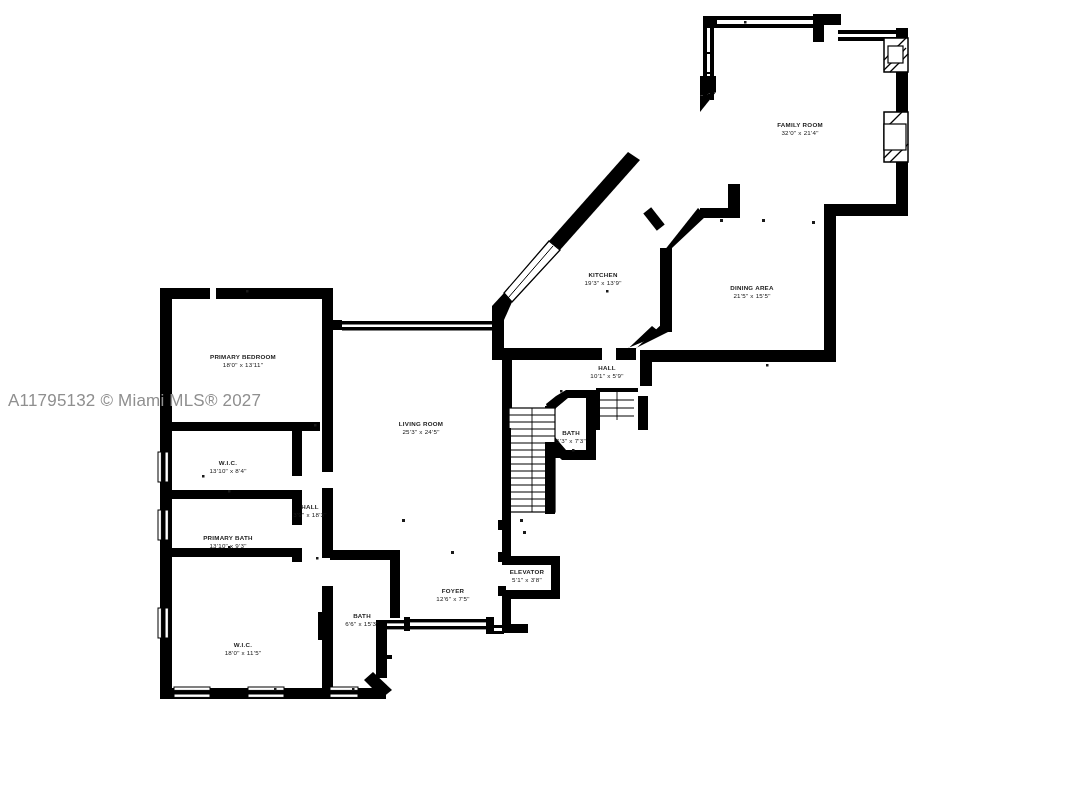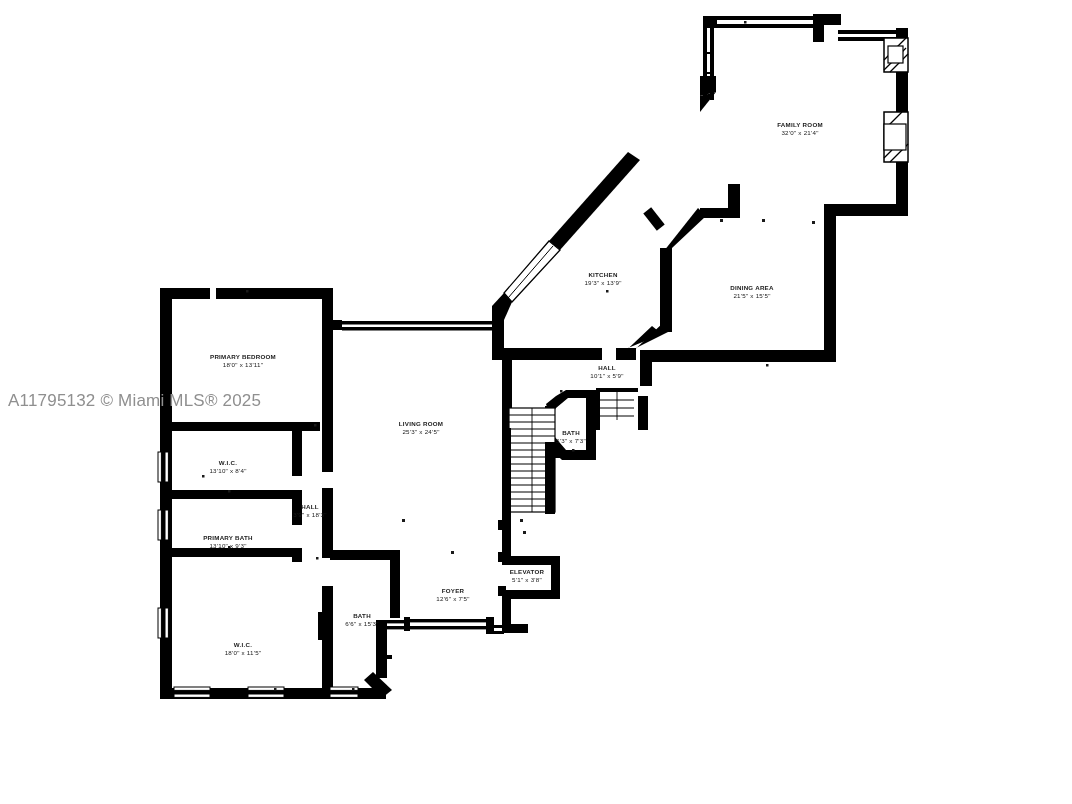--- a/index.html
+++ b/index.html
@@ -345,13 +345,13 @@
     <div class="room-label" style="left: 527px; top: 568px;">
       <span class="rl-name">ELEVATOR</span>
       <span class="rl-dims">5'1" x 3'8"</span>
     </div>
     <div class="room-label" style="left: 362px; top: 612px;">
       <span class="rl-name">BATH</span>
       <span class="rl-dims">6'6" x 15'3"</span>
     </div>
   </div>
 
-<div class="watermark">A11795132 © Miami MLS® 2025</div>
+<div class="watermark">A11795132 © Miami MLS® 2027</div>
 
 </body></html>

